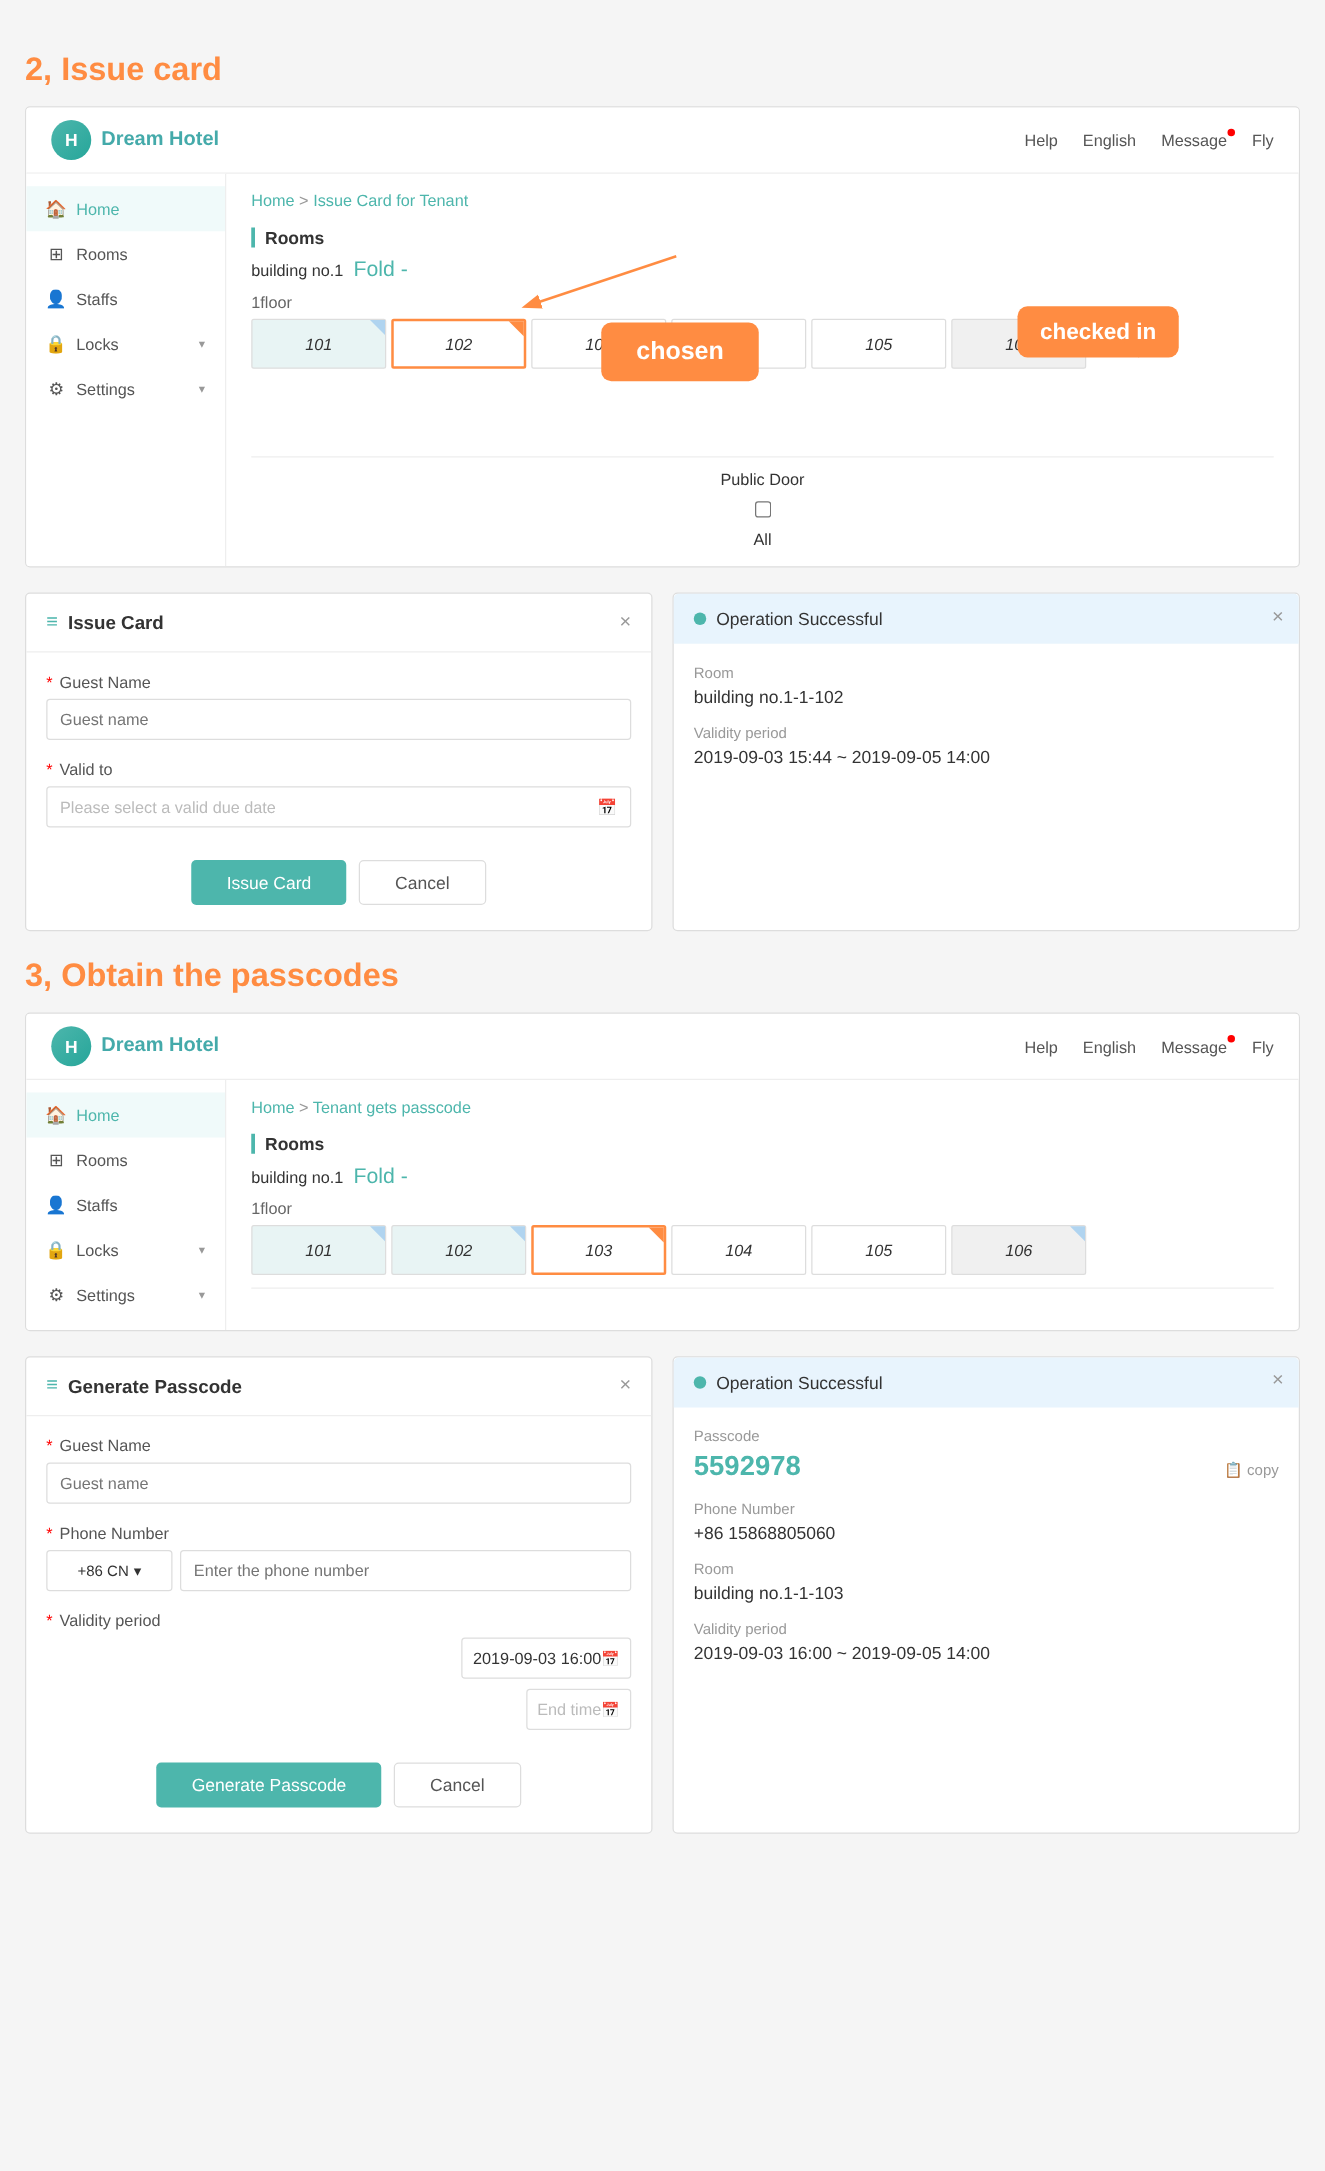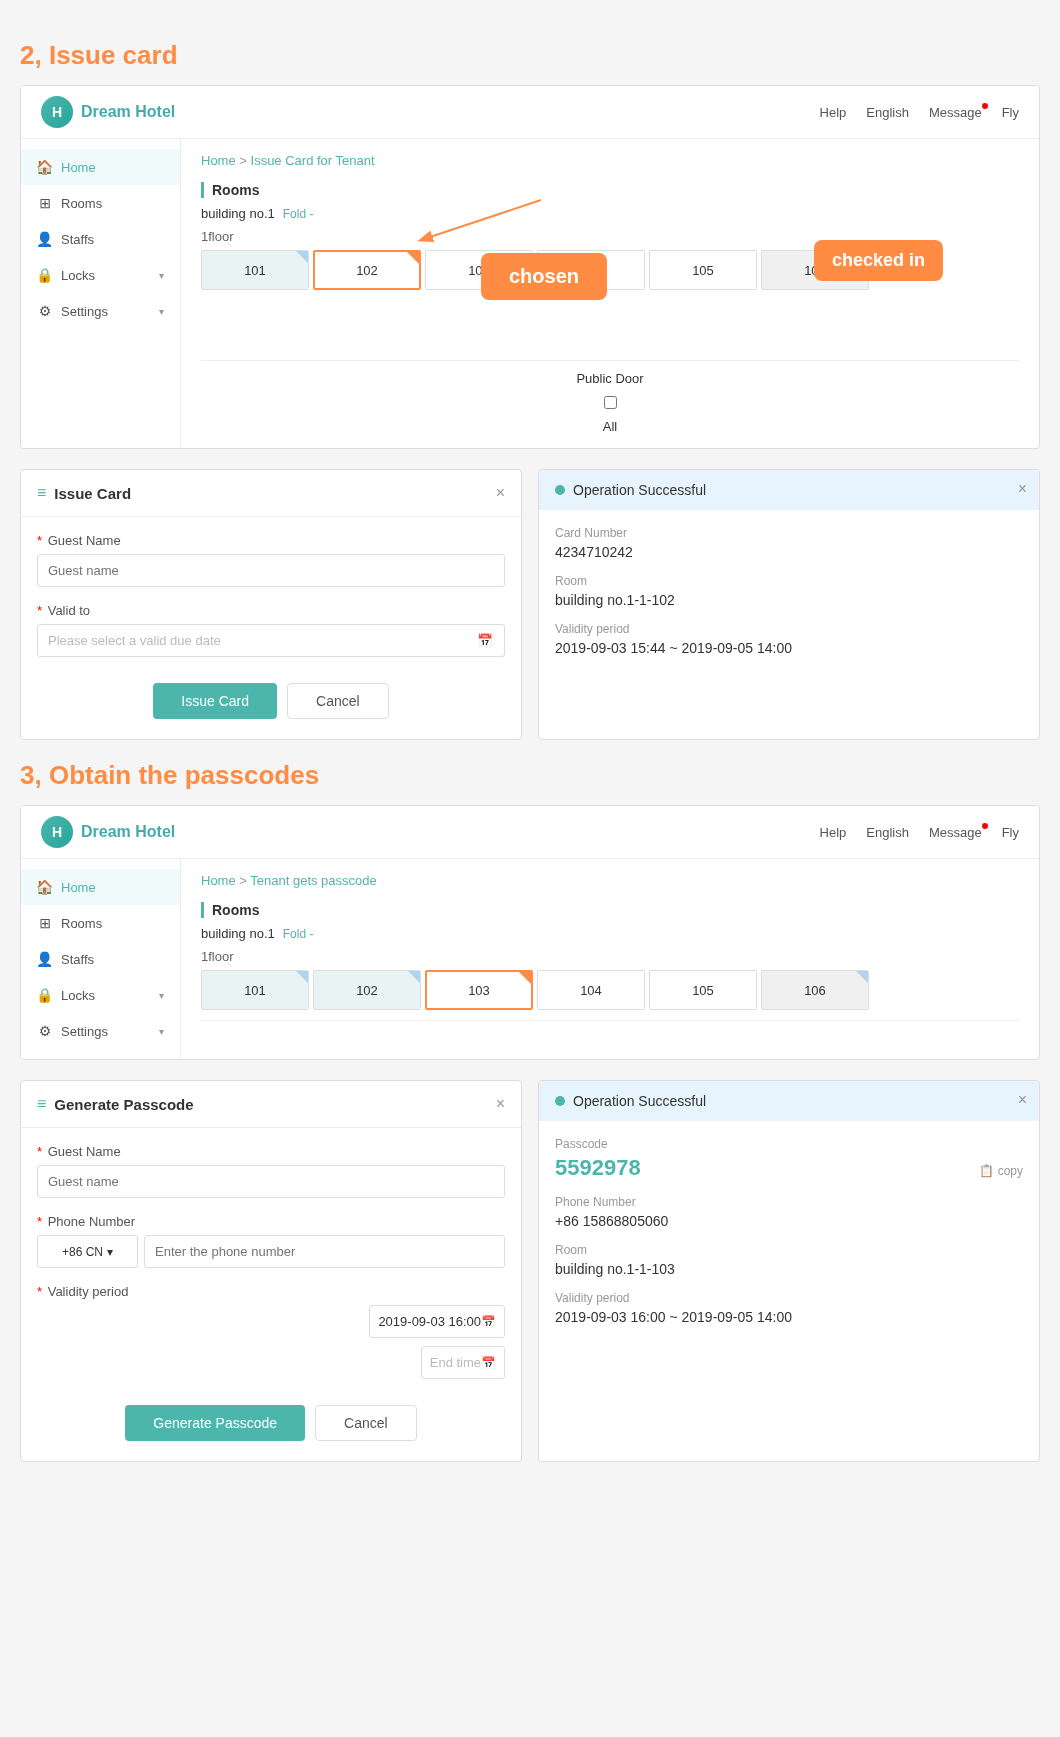--- a/index.html
+++ b/index.html
@@ -24,23 +24,23 @@
     .sidebar-item .si-icon { width: 16px; height: 16px; display: inline-flex; align-items: center; justify-content: center; font-size: 14px; }
     .sidebar-item .chevron { margin-left: auto; font-size: 10px; color: #999; }
 
     .main-content { flex: 1; padding: 14px 20px; }
     .breadcrumb { font-size: 13px; color: #999; margin-bottom: 14px; }
     .breadcrumb span { color: #4db6ac; }
 
     .rooms-section { }
     .section-title { font-weight: 600; font-size: 14px; margin-bottom: 8px; border-left: 3px solid #4db6ac; padding-left: 8px; }
     .building-row { display: flex; align-items: center; gap: 8px; margin-bottom: 8px; font-size: 13px; }
-    .fold-link { color: #4db6ac; cursor: pointer; font-size: 12px; }
+    .fold-link { color: #4db6ac; cursor: pointer; font-size: 17px; }
     .floor-label { font-size: 13px; color: #666; margin-bottom: 6px; }
-    .rooms-grid { display: flex; gap: 4px; flex-wrap: wrap; margin-bottom: 10px; }
+    .rooms-grid { display: flex; gap: 4px; flex-wrap: wrap; margin-bottom: 10px; font-style: italic; }
     .room-cell { width: 108px; height: 40px; border: 1px solid #ddd; display: flex; align-items: center; justify-content: center; font-size: 13px; cursor: pointer; border-radius: 2px; position: relative; background: #fff; }
     .room-cell.checked-in { background: #e8f4f4; }
     .room-cell.selected { border: 2px solid #ff8c42; }
     .room-cell.disabled { background: #f0f0f0; }
     .corner-mark { position: absolute; top: 0; right: 0; width: 0; height: 0; border-style: solid; border-width: 0 12px 12px 0; border-color: transparent #ff8c42 transparent transparent; }
     .corner-mark-blue { border-color: transparent #b0d4f0 transparent transparent; }
 
     .public-door-row { display: flex; align-items: center; gap: 10px; font-size: 13px; border-top: 1px solid #eee; padding-top: 10px; flex-direction: column; }
 
     
@@ -240,24 +240,20 @@
   </div>
 
   <div class="dialog-card">
     <div style="position:absolute; top:10px; right:12px; cursor:pointer; color:#999; font-size:16px;">×</div>
     <div class="success-header">
       <div class="success-dot"></div>
       <span class="success-text">Operation Successful</span>
     </div>
     <div class="success-body">
       <div class="info-group">
-        <div class="info-label">Card Number</div>
-        <div class="info-value">4234710242</div>
-      </div>
-      <div class="info-group">
         <div class="info-label">Room</div>
         <div class="info-value">building no.1-1-102</div>
       </div>
       <div class="info-group">
         <div class="info-label">Validity period</div>
         <div class="info-value">2019-09-03 15:44  ~  2019-09-05 14:00</div>
       </div>
     </div>
   </div>
 </div>

